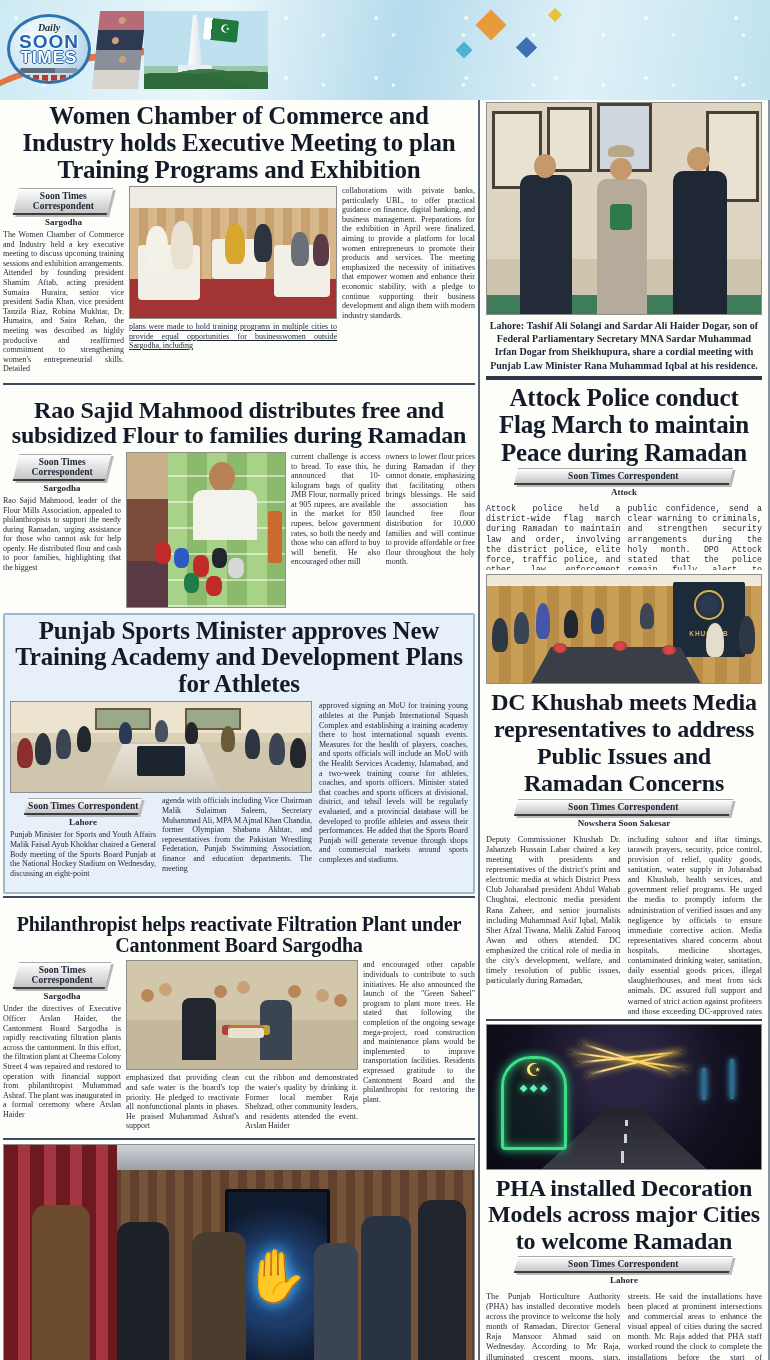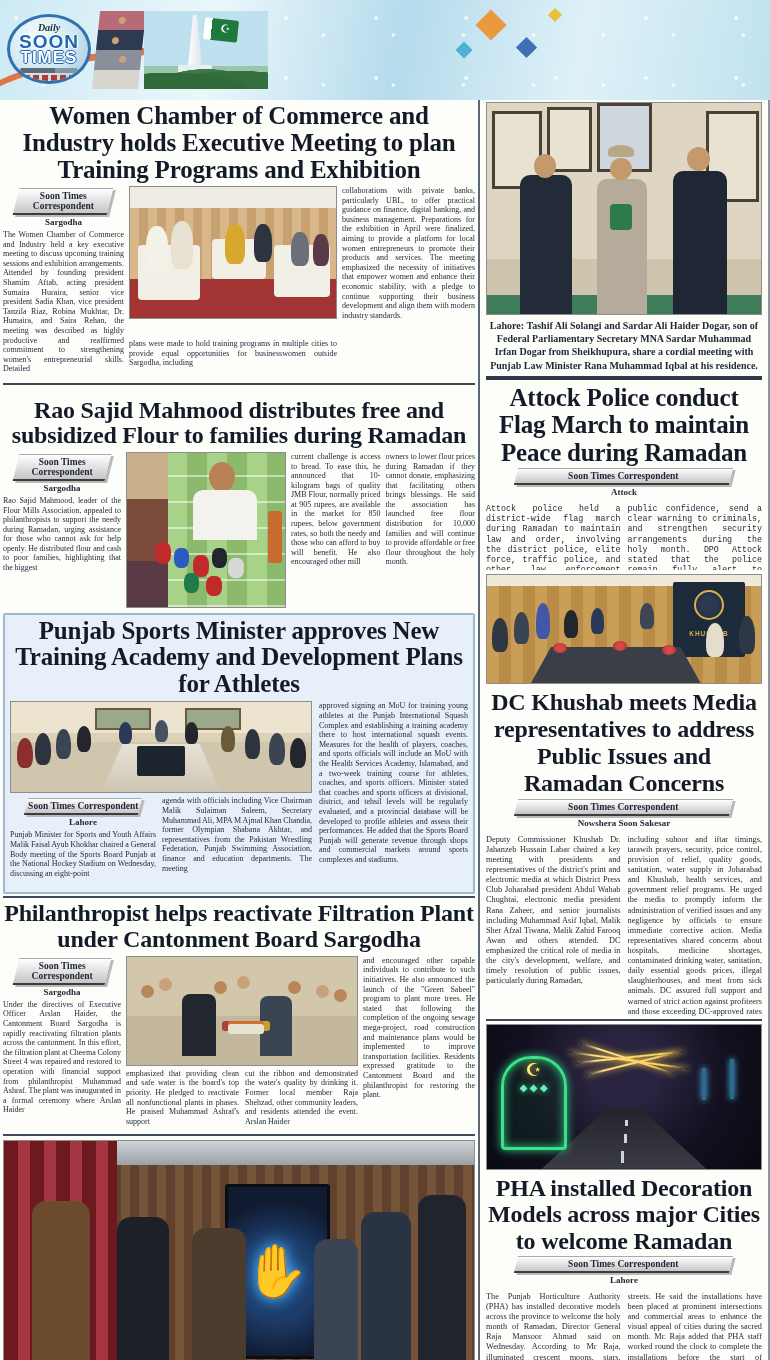--- a/index.html
+++ b/index.html
@@ -80,21 +80,21 @@
   .a-women .bodyrow{display:flex;gap:5px;height:195px;margin-top:3px;}
   .a-women .cA{width:121px;flex:0 0 auto;}
   .a-women .cB{width:208px;flex:0 0 auto;display:flex;flex-direction:column;}
   .a-women .cC{flex:1 1 auto;}
   .ph-women{height:133px;
     background:linear-gradient(180deg,#efece3 0 16%,transparent 16%),
       repeating-linear-gradient(90deg,#d8b88a 0 9px,#c7a170 9px 18px);}
   .ph-women .floor{position:absolute;left:0;bottom:0;width:100%;height:30%;background:#a23434;}
   .ph-women .sofa{position:absolute;background:#f2efe6;border-radius:4px;}
   .ph-women .fig-blob{position:absolute;border-radius:45% 45% 30% 30%;}
-  .a-women .under-photo{margin-top:20px;}
+  .a-women .under-photo{margin-top:3px;text-decoration:underline;}
 
   
   .a-rao .hl{font-size:24px;line-height:1.04;margin-top:13px;}
   .a-rao .bodyrow{display:flex;gap:5px;height:158px;margin-top:4px;}
   .a-rao .cA{width:118px;flex:0 0 auto;}
   .a-rao .cPh{width:160px;flex:0 0 auto;}
   .a-rao .cC,.a-rao .cD{flex:1 1 0;}
   .ph-rao{height:156px;
     background:
       repeating-linear-gradient(0deg,rgba(255,255,255,.5) 0 2px,transparent 2px 26px),
@@ -116,21 +116,21 @@
   .ph-sports .frame{position:absolute;top:6%;width:52px;height:18px;background:#9aa98c;border:2px solid #6b5b3e;}
   .ph-sports .table{position:absolute;left:30%;top:46%;width:40%;height:54%;background:linear-gradient(180deg,#e8e3d6,#cec6b4);
     clip-path:polygon(18% 0,82% 0,100% 100%,0 100%);}
   .ph-sports .tv{position:absolute;left:42%;top:48%;width:16%;height:34%;background:#1c2430;border-radius:2px;}
   .ph-sports .pp{position:absolute;border-radius:50% 50% 35% 35%;}
   .a-sports .left-under{display:flex;gap:6px;margin-top:3px;flex:1;}
   .a-sports .cA{width:146px;flex:0 0 auto;}
   .a-sports .cB{flex:1 1 auto;}
 
   
-  .a-phil .hl{font-size:24px;line-height:1.05;margin-top:3px;}
+  .a-phil .hl{font-size:20px;line-height:1.05;margin-top:16px;}
   .a-phil .bodyrow{display:flex;gap:5px;height:176px;margin-top:4px;}
   .a-phil .cA{width:118px;flex:0 0 auto;}
   .a-phil .cMid{width:232px;flex:0 0 auto;display:flex;flex-direction:column;}
   .a-phil .cD{flex:1 1 auto;}
   .ph-phil{height:110px;background:linear-gradient(180deg,#d3c7ab 0 55%,#c3b79c 55%);}
   .ph-phil .hd{position:absolute;border-radius:50%;}
   .ph-phil .vest{position:absolute;left:24%;top:34%;width:34px;height:62px;border-radius:8px 8px 0 0;background:#22262e;}
   .ph-phil .kam{position:absolute;left:58%;top:36%;width:32px;height:60px;border-radius:8px 8px 0 0;background:#3a4452;}
   .ph-phil .tray{position:absolute;left:44%;top:62%;width:36px;height:10px;background:#e8e2d0;border-radius:3px;
     box-shadow:0 -3px 0 #d07030,6px -3px 0 #c7a030,-6px -3px 0 #b04040;}

